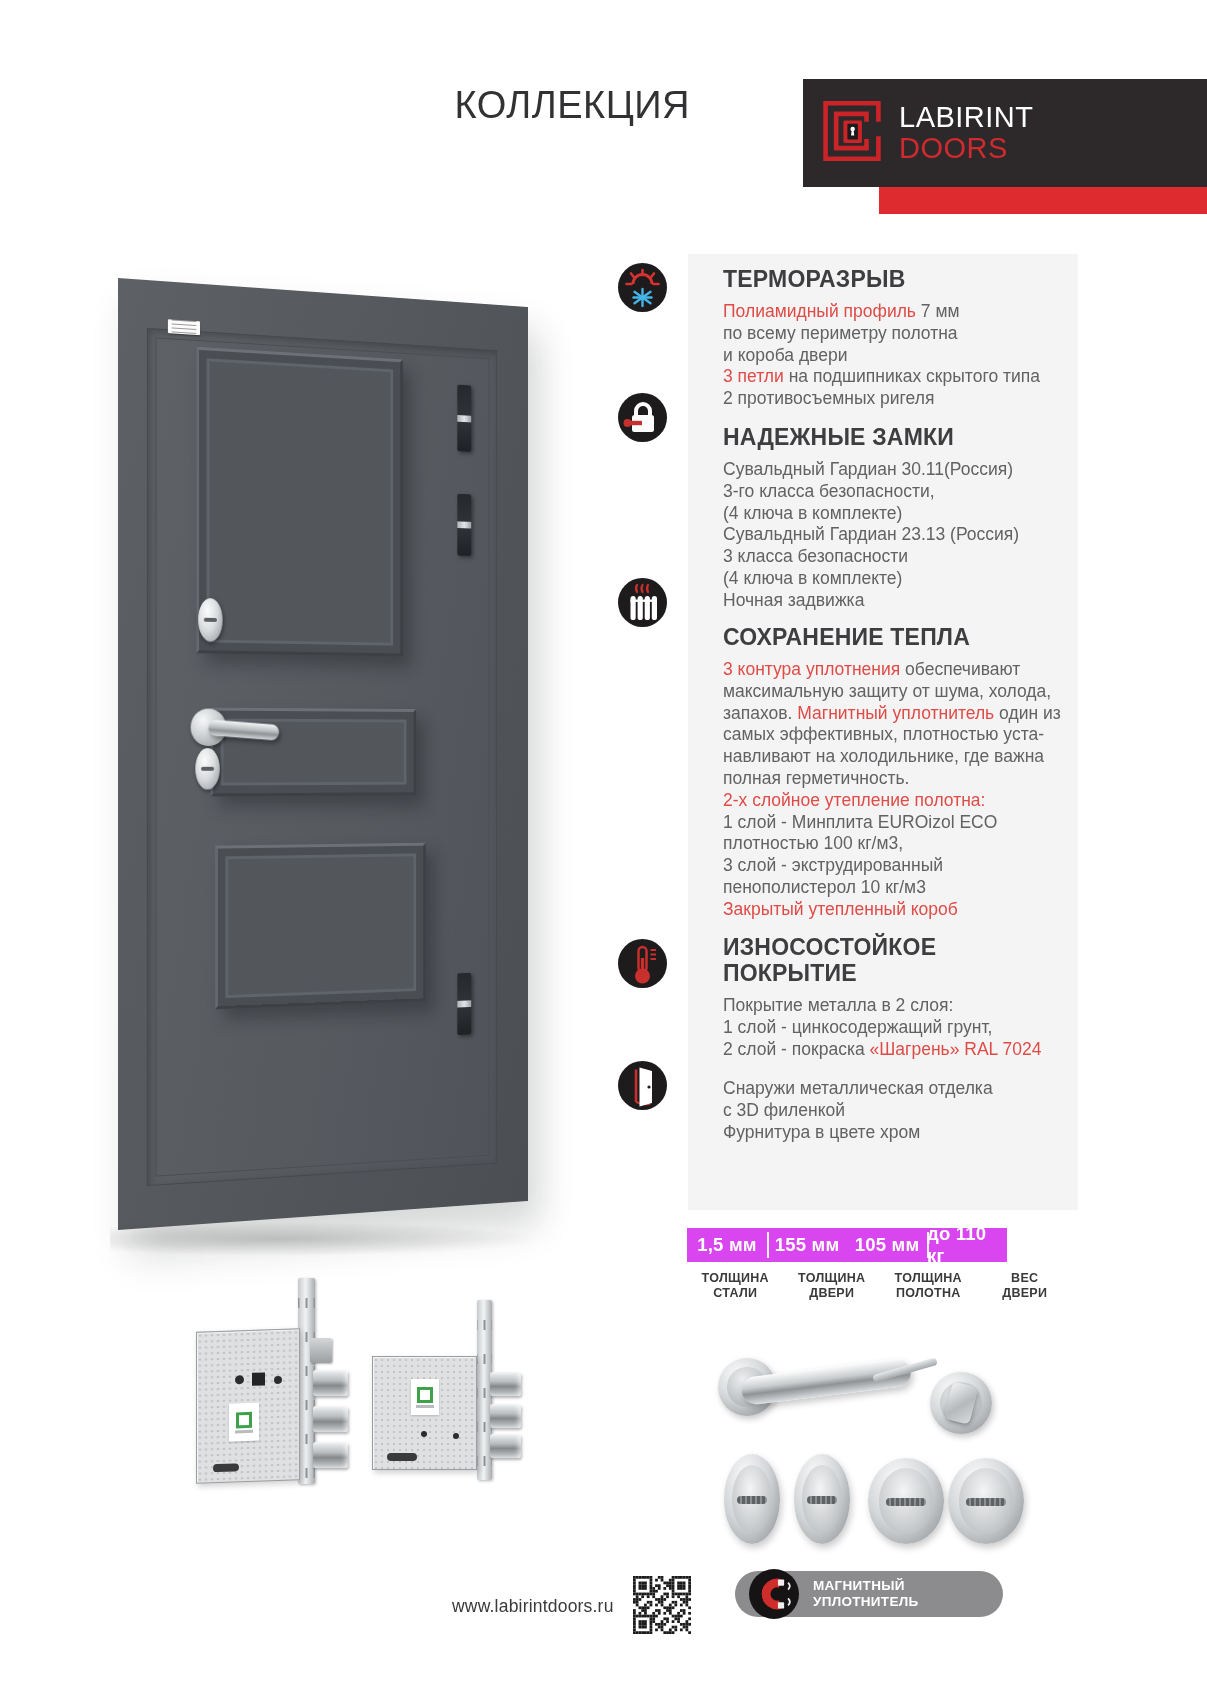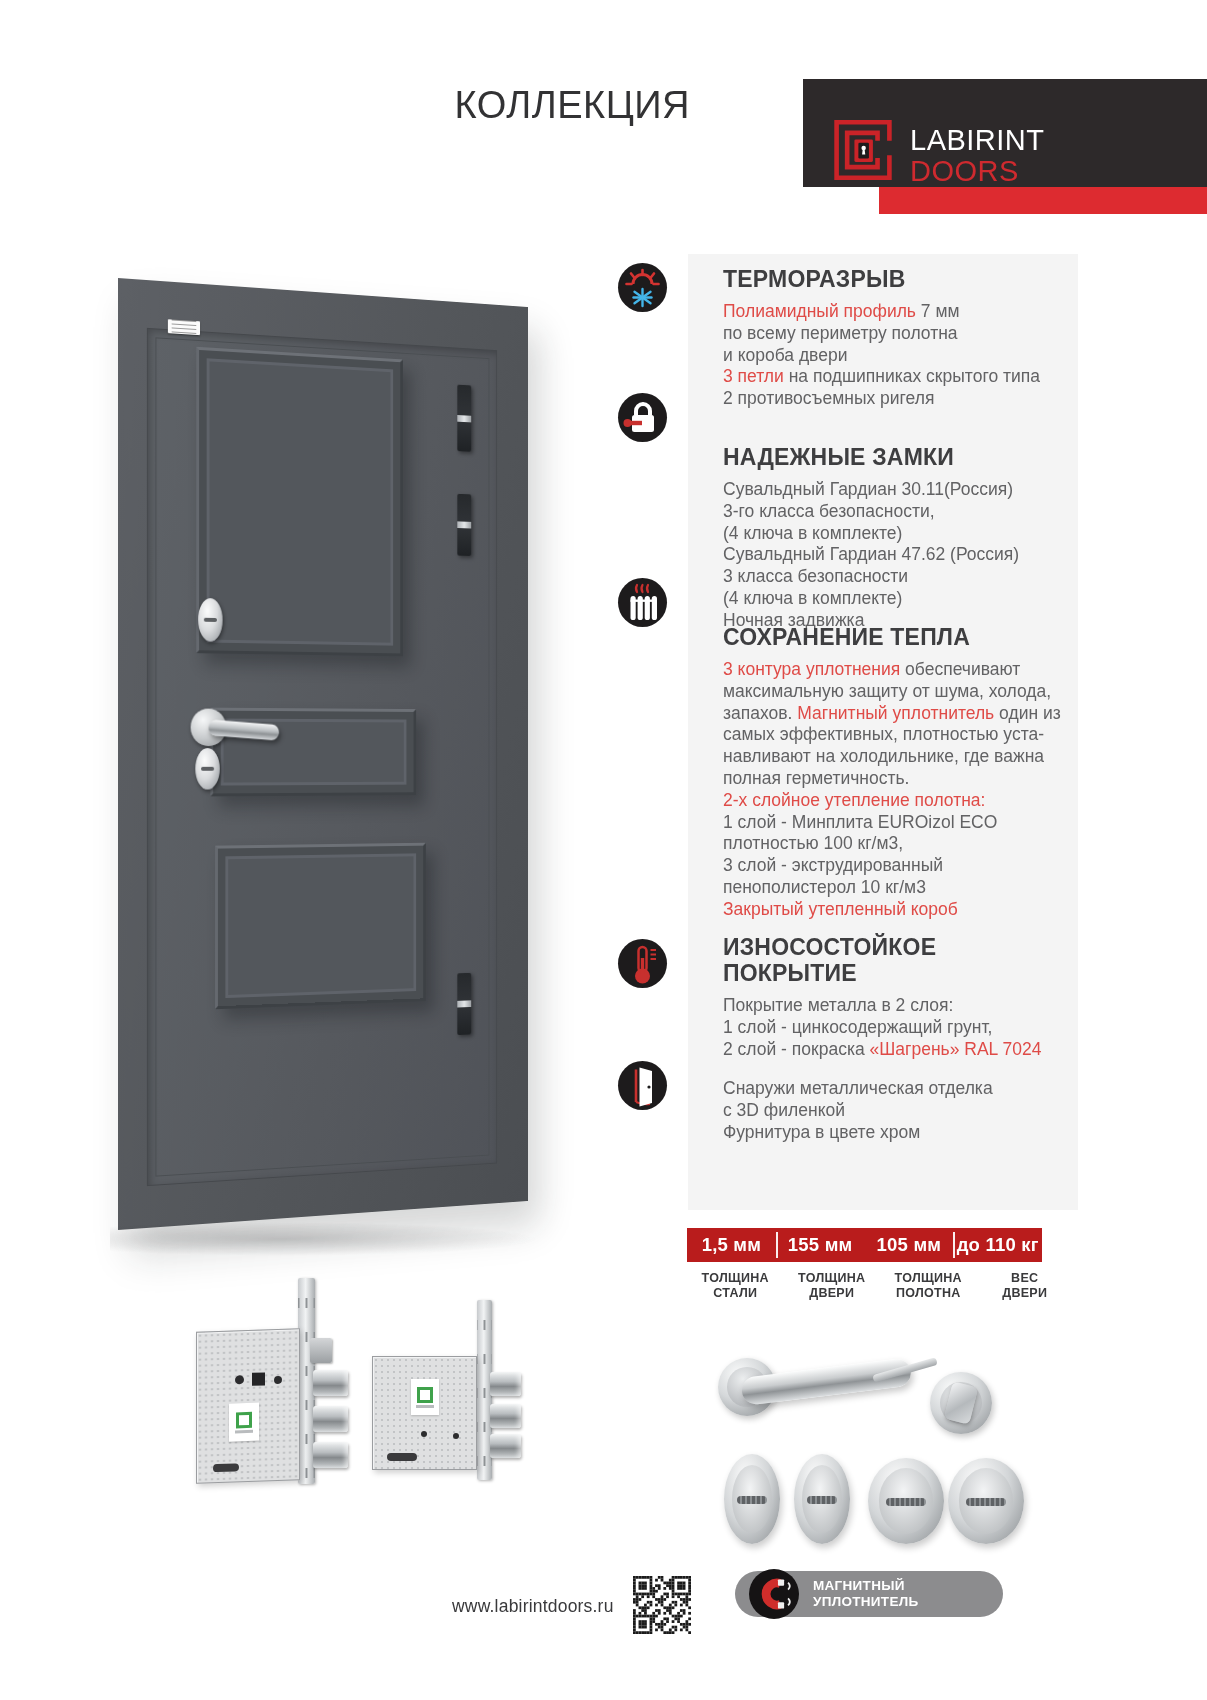--- a/index.html
+++ b/index.html
@@ -6,21 +6,21 @@
   html,body { background:#ffffff; }
   body { font-family:"Liberation Sans", sans-serif; }
   .page { position:relative; width:1207px; height:1700px; background:#fff; overflow:hidden; margin:0 auto; }
 
   
   .title-block { position:absolute; right:517px; top:84px; text-align:right; }
   .collection-label { font-size:38px; line-height:42px; color:#323234; letter-spacing:.5px; }
   .collection-name  { font-size:55px; line-height:58px; color:#d43a3e; letter-spacing:1px; }
 
   .logo-box { position:absolute; left:803px; top:79px; width:404px; height:108px; background:#2d292a;
-              display:flex; align-items:flex-end; padding-left:27px; }
+              display:flex; align-items:center; padding-left:16px; }
   .logo-text { margin-left:14px; font-size:29px; line-height:31px; letter-spacing:.5px; }
   .logo-line1 { color:#fff; }
   .logo-line2 { color:#cf2a2f; }
   .logo-red-bar { position:absolute; left:879px; top:187px; width:328px; height:27px; background:#dd2b30; }
 
   
   .door-wrap { position:absolute; left:118px; top:278px; width:452px; height:952px; }
   .door-3d { position:relative; width:452px; height:952px;
              transform:perspective(1800px) rotateY(15deg); transform-origin:0 50%;
              background:linear-gradient(105deg,#5d6065 0%,#53565a 55%,#4b4e52 100%);
@@ -60,27 +60,27 @@
                 box-shadow:2px 3px 5px rgba(0,0,0,.4); }
   .door-shadow { position:absolute; left:110px; top:1222px; width:430px; height:34px;
                  background:radial-gradient(ellipse at 40% 50%, rgba(40,42,44,.22), rgba(40,42,44,0) 70%); }
 
   
   .features-panel { position:absolute; left:688px; top:254px; width:390px; height:956px; background:#f4f4f4; }
   .feature-icon { position:absolute; left:618px; width:49px; height:49px; border-radius:50%;
                   background:#1d1b1c; display:flex; align-items:center; justify-content:center; }
   .fi0{top:263px}.fi1{top:393px}.fi2{top:578px}.fi3{top:939px}.fi4{top:1061px}
   .feature-block { position:absolute; left:723px; width:352px; }
-  .fb0{top:266px}.fb1{top:444px}.fb2{top:624px}.fb3{top:934px}.fb4{top:1078px}
+  .fb0{top:266px}.fb1{top:424px}.fb2{top:624px}.fb3{top:934px}.fb4{top:1078px}
   .feature-title { font-size:23px; line-height:26px; font-weight:bold; color:#3e3e40; letter-spacing:.2px; margin-bottom:9px; }
   .feature-line { font-size:17.5px; line-height:21.8px; color:#626264; }
   .red-text { color:#df4b47; }
 
   
-  .spec-bar { position:absolute; left:687px; top:1228px; width:355px; height:34px; background:#b91c1c; display:flex; }
+  .spec-bar { position:absolute; left:687px; top:1228px; width:320px; height:34px; background:#d946ef; display:flex; }
   .spec-cell { flex:1; position:relative; display:flex; align-items:center; justify-content:center;
                color:#fff; font-weight:bold; font-size:18.5px; letter-spacing:.2px; }
   .spec-cell:nth-child(2)::before, .spec-cell:nth-child(4)::before {
       content:''; position:absolute; left:0; top:4px; bottom:4px; width:2px; background:rgba(255,255,255,.92); }
   .spec-labels { position:absolute; left:687px; top:1271px; width:386px; display:flex; }
   .spec-label { flex:1; text-align:center; font-size:12.5px; line-height:15px; font-weight:bold;
                 color:#3a3a3c; letter-spacing:.3px; white-space:pre-line; }
 
   
   .lock { position:absolute; }
@@ -241,21 +241,21 @@
           <rect x="12" y="27.8" width="12" height="4.4" fill="#c8302e"></rect>
         </svg>
       </div>
       <div class="feature-block fb1">
         <div class="feature-title">
           <div>НАДЕЖНЫЕ ЗАМКИ</div>
         </div>
         <div class="feature-line"><span>Сувальдный Гардиан 30.11(Россия)</span></div>
         <div class="feature-line"><span>3-го класса безопасности,</span></div>
         <div class="feature-line"><span>(4 ключа в комплекте)</span></div>
-        <div class="feature-line"><span>Сувальдный Гардиан 47.62 (Россия)</span></div>
+        <div class="feature-line"><span>Сувальдный Гардиан 23.13 (Россия)</span></div>
         <div class="feature-line"><span>3 класса безопасности</span></div>
         <div class="feature-line"><span>(4 ключа в комплекте)</span></div>
         <div class="feature-line"><span>Ночная задвижка</span></div>
       </div>
       <div class="feature-icon fi2">
         <svg width="49" height="49" viewBox="0 0 49 49">
           <g stroke="#c8302e" stroke-width="2.2" fill="none" stroke-linecap="round">
             <path d="M19 7 q-2 3.5 0 7"></path>
             <path d="M24.5 7 q-2 3.5 0 7"></path>
             <path d="M30 7 q-2 3.5 0 7"></path>

